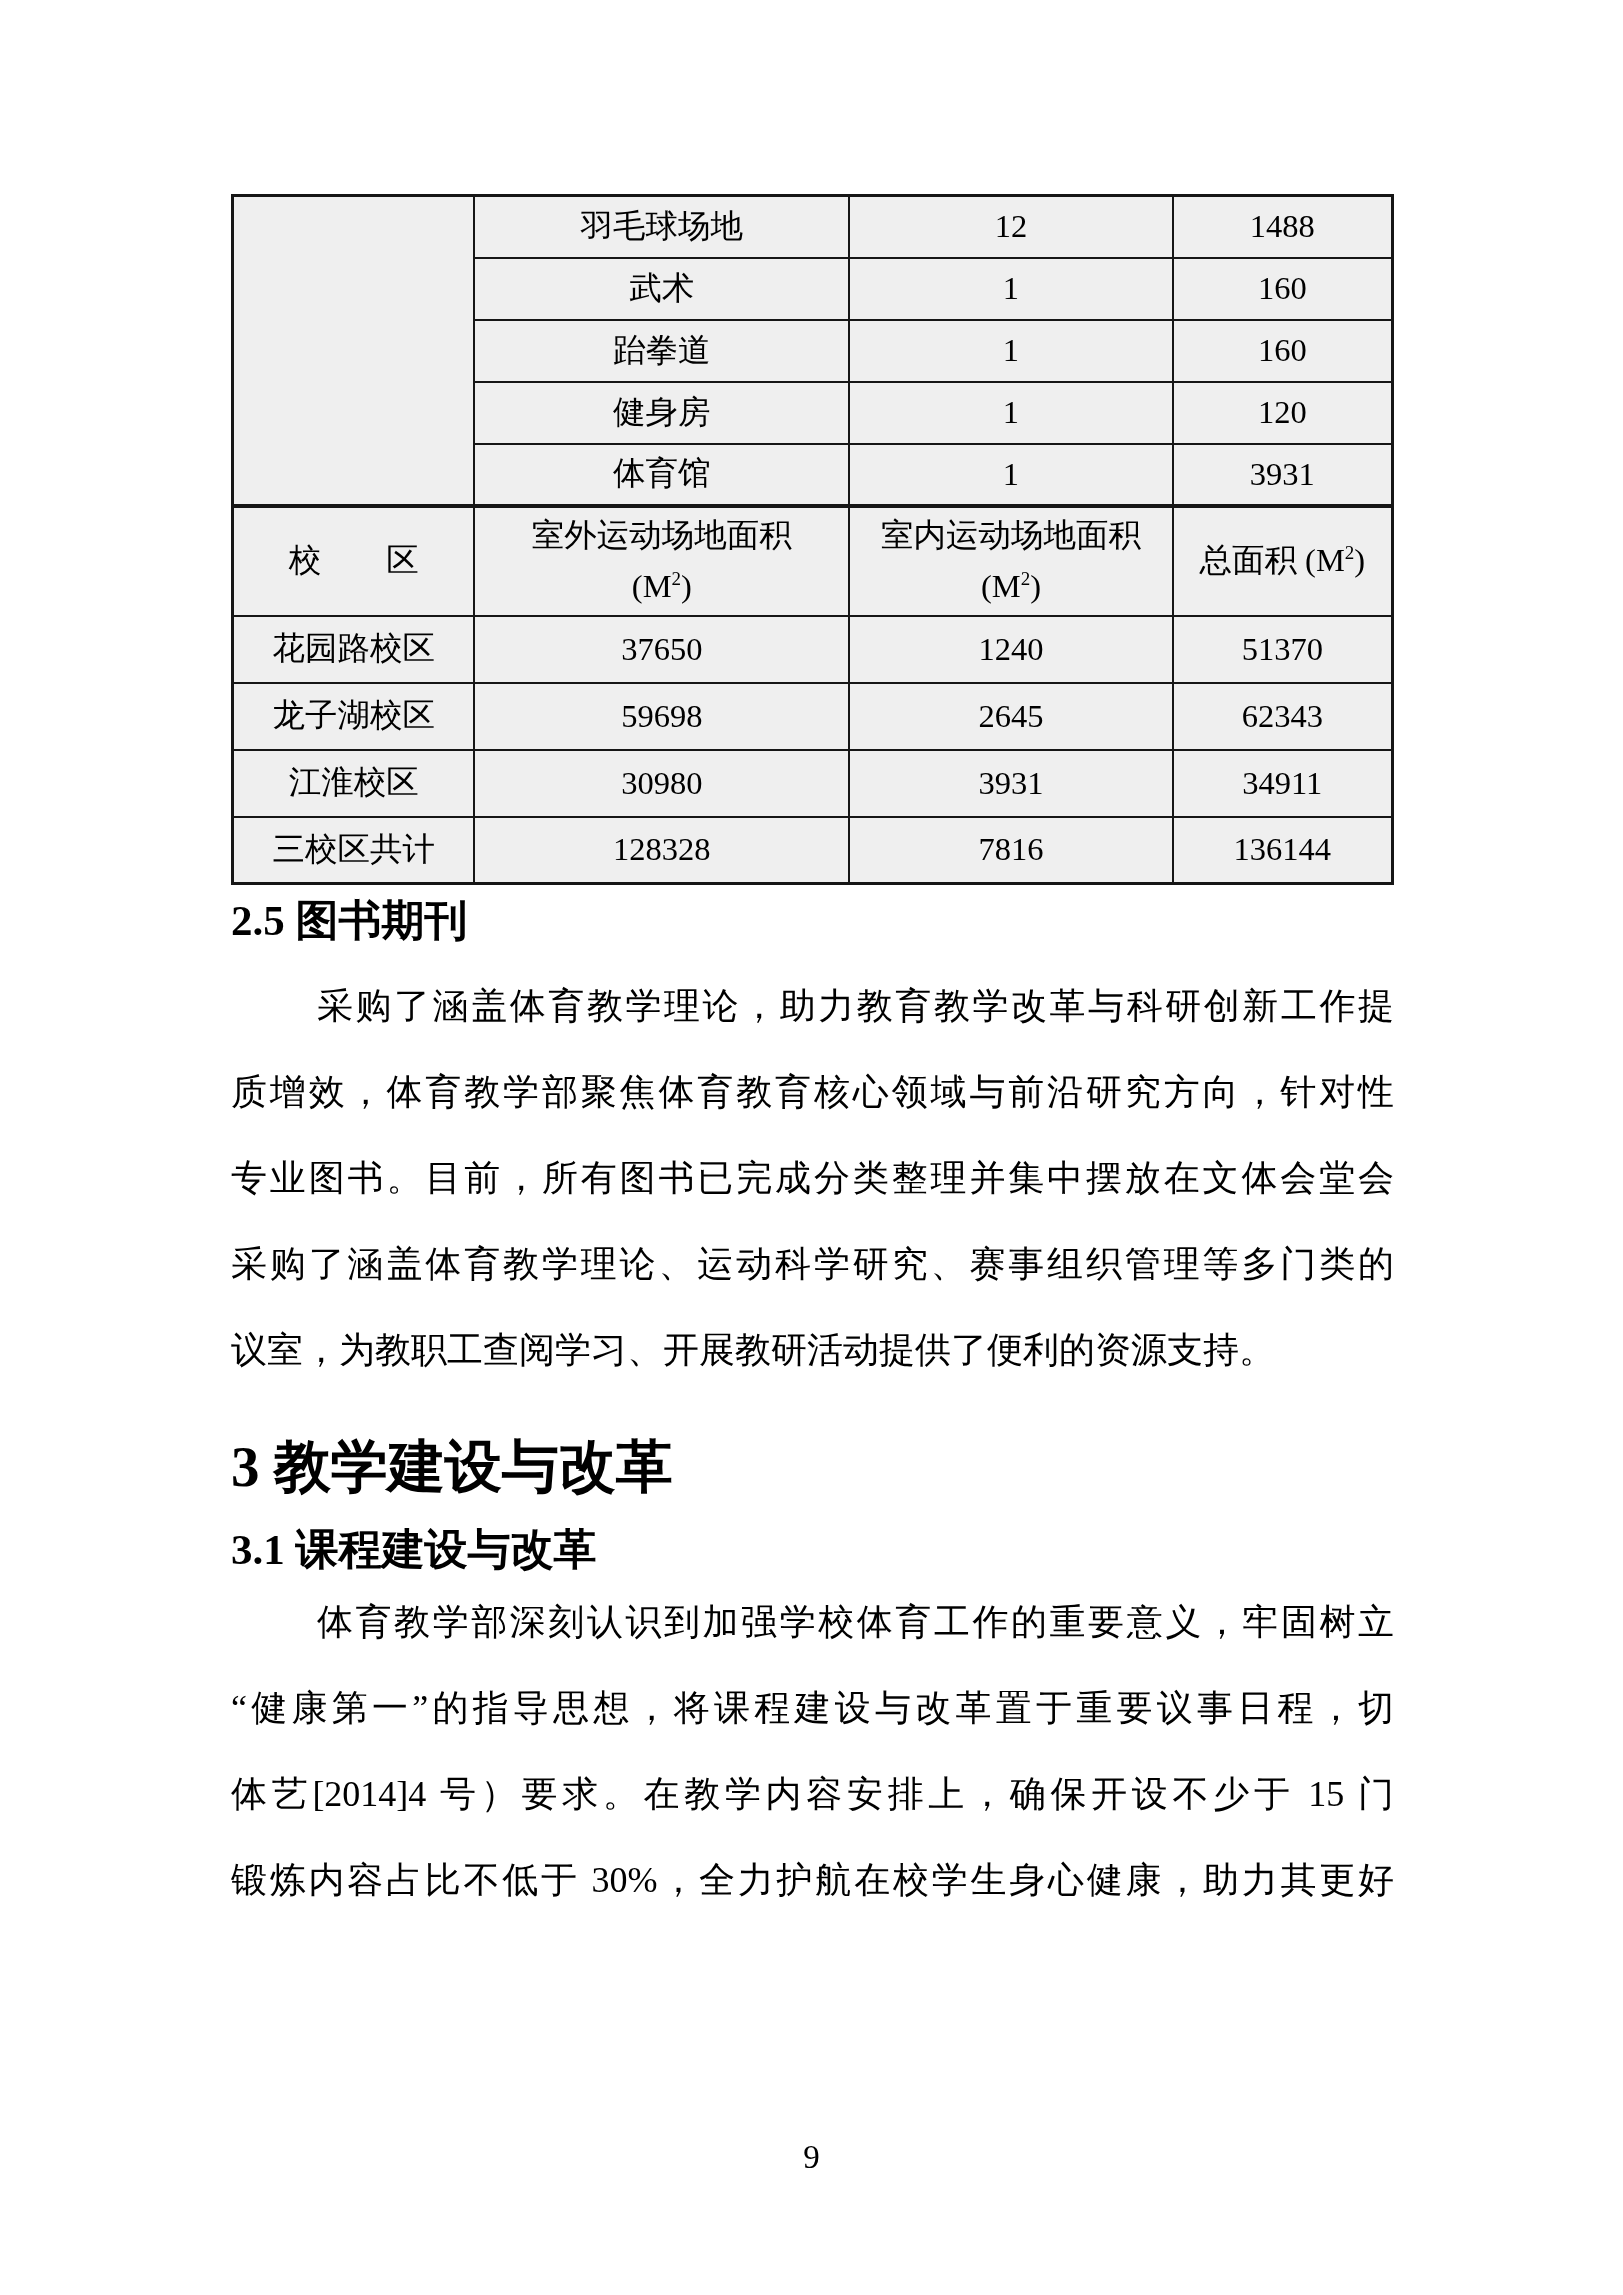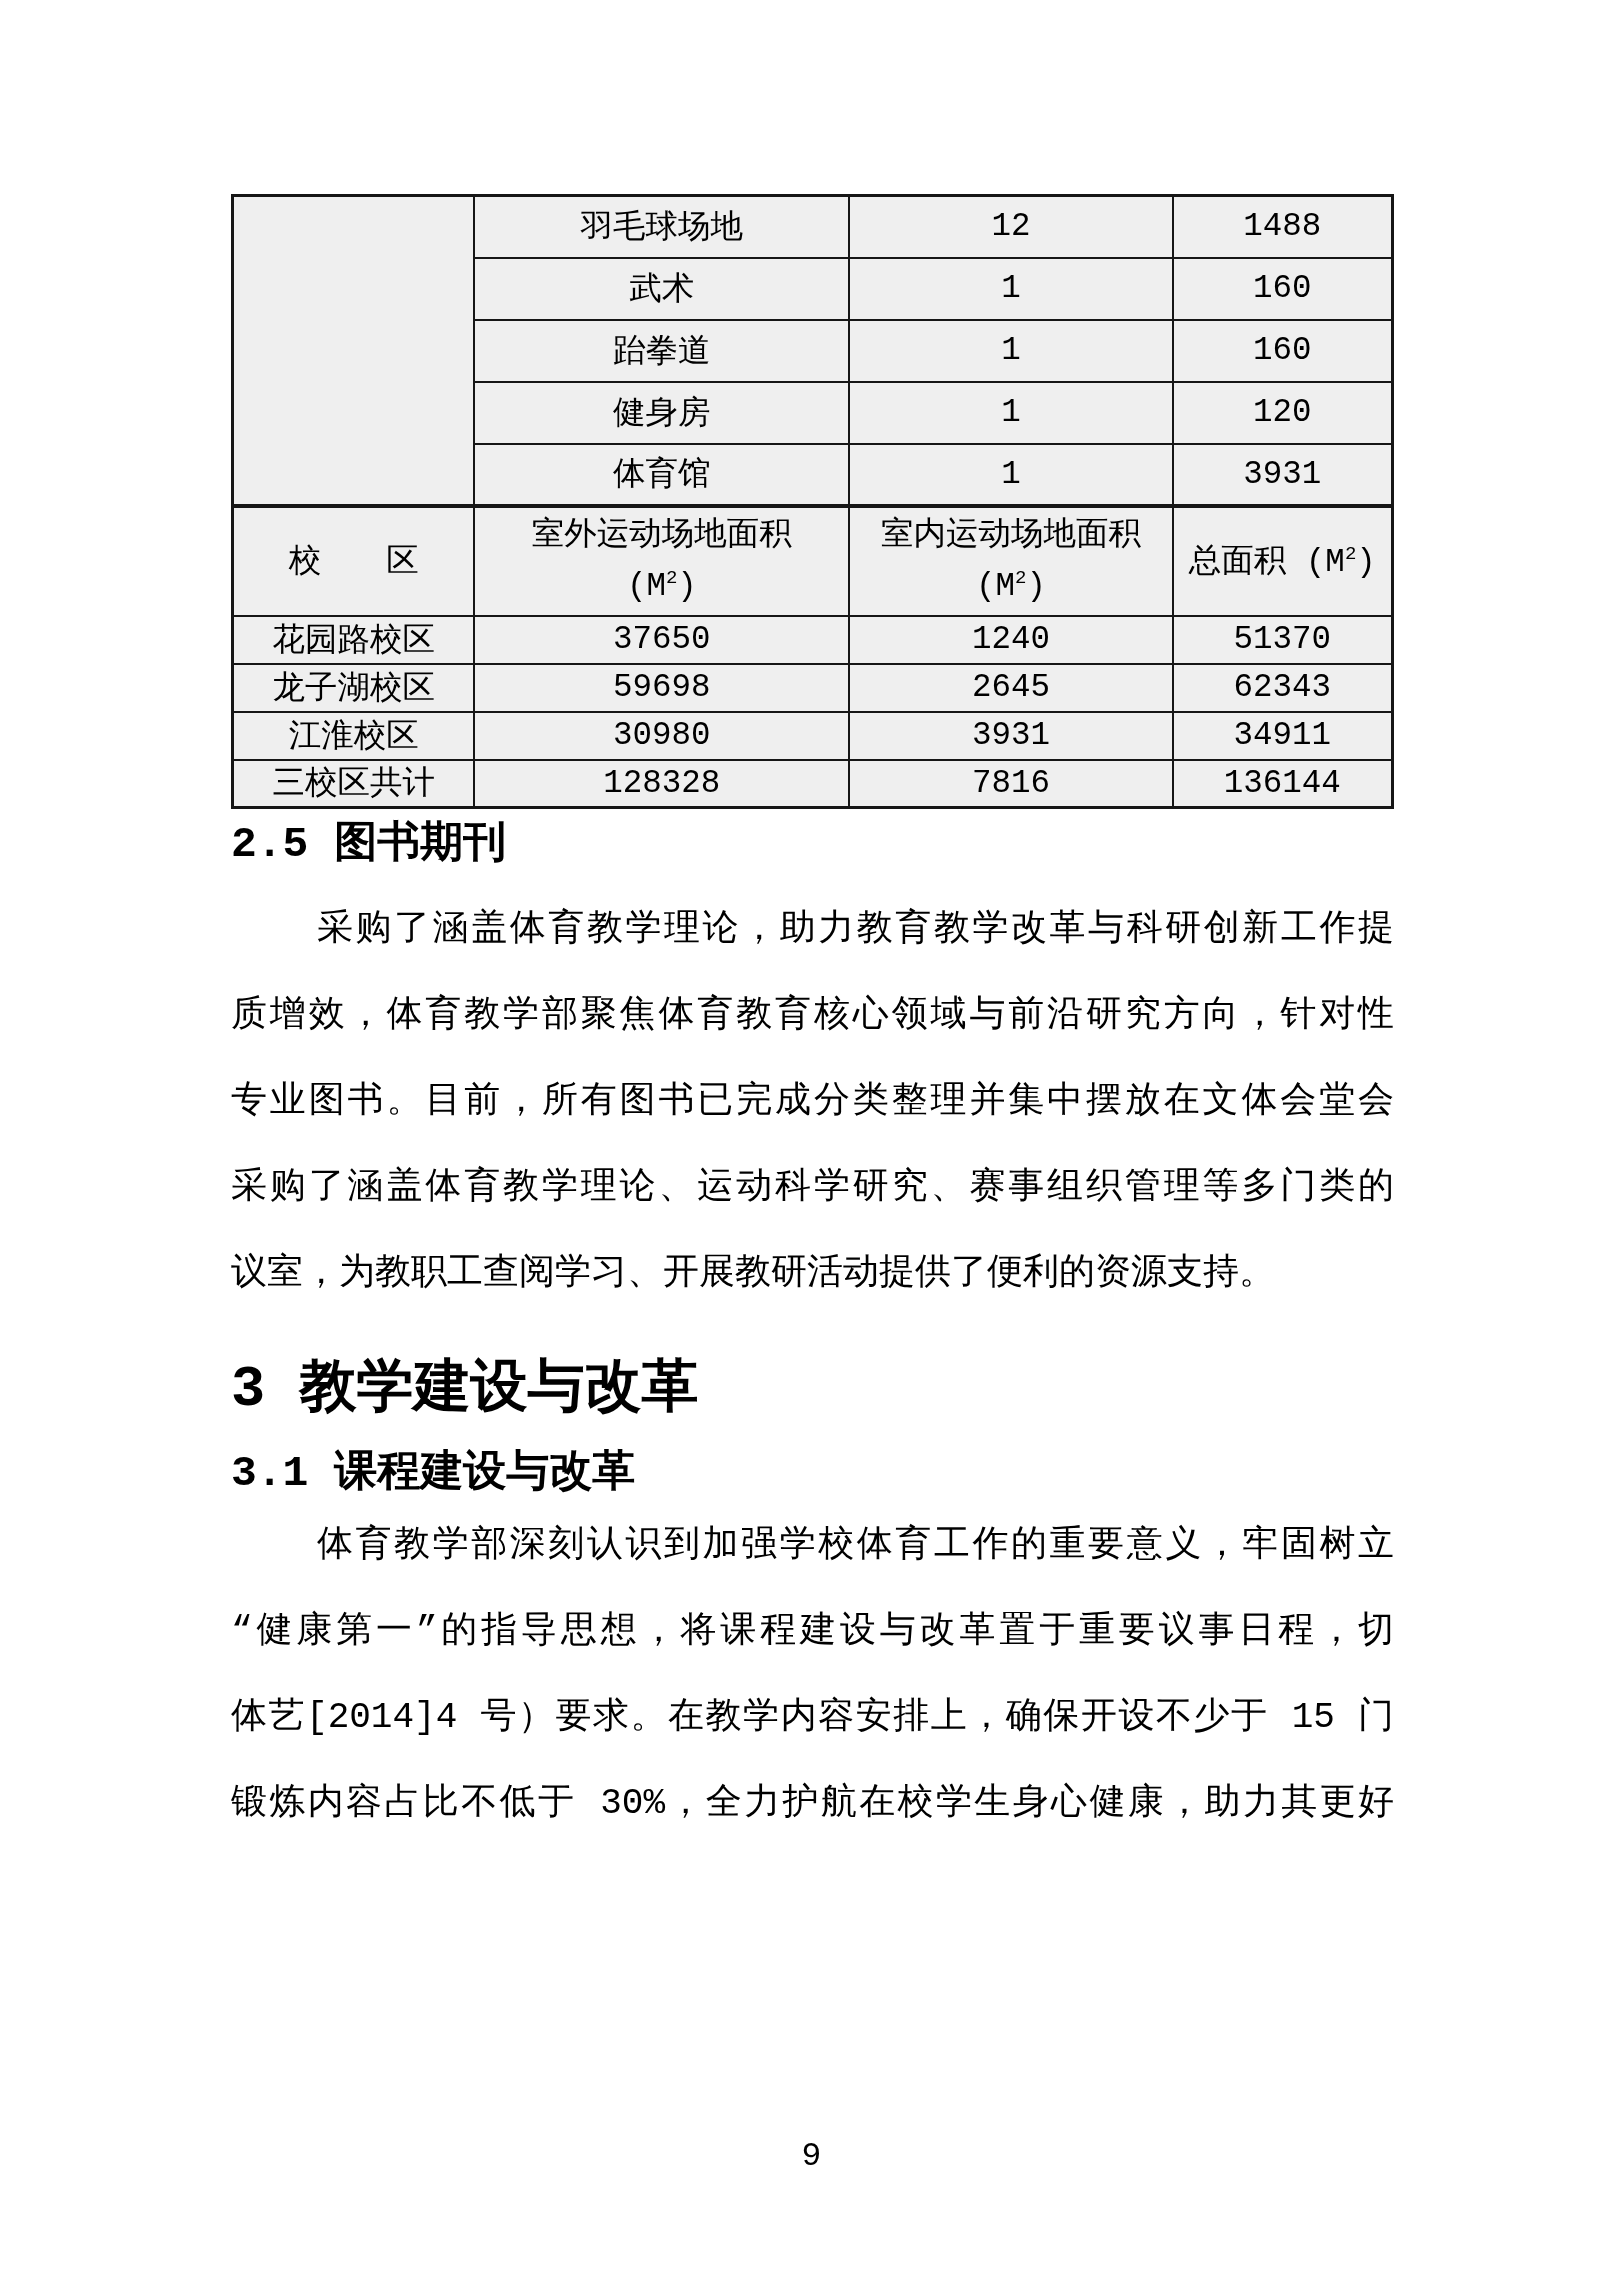--- a/index.html
+++ b/index.html
@@ -2,21 +2,21 @@
 <html style="font-size:12.7px"><head>
 <meta charset="utf-8">
 <style>
   * { margin:0; padding:0; box-sizing:border-box; }
   html,body { background:#ffffff; }
   .page {
     position:relative;
     width:1623px; height:2295px;
     background:#ffffff;
     color:#000000;
-    font-family:Liberation Mono, monospace;
+    font-family:Liberation Serif, serif;
     overflow:hidden;
   }
   .content { width:1163px; margin-left:231px; }
 
   
   table.facilities {
     width:100%;
     margin-top:194px;
     border-collapse:collapse;
     table-layout:fixed;
@@ -25,21 +25,21 @@
     font-size:32.5px;
   }
   table.facilities td {
     border:2.4px solid #161616;
     text-align:center;
     vertical-align:middle;
     padding:0 6.3px;
   }
   tr.facility-row td { height:62px; }
   tr.campus-header-row td { height:110px; border-top:4px solid #161616; }
-  tr.campus-row td { height:48px; }
+  tr.campus-row td { height:67px; }
   .hdr-line { line-height:51px; }
   sup.sq { font-size:19px; vertical-align:super; line-height:0; }
   .campus-label { letter-spacing:0; }
 
   
   .h-sub {
     font-size:43px; font-weight:700; line-height:52px;
     margin-top:9.5px;
   }
   .h-chapter {

